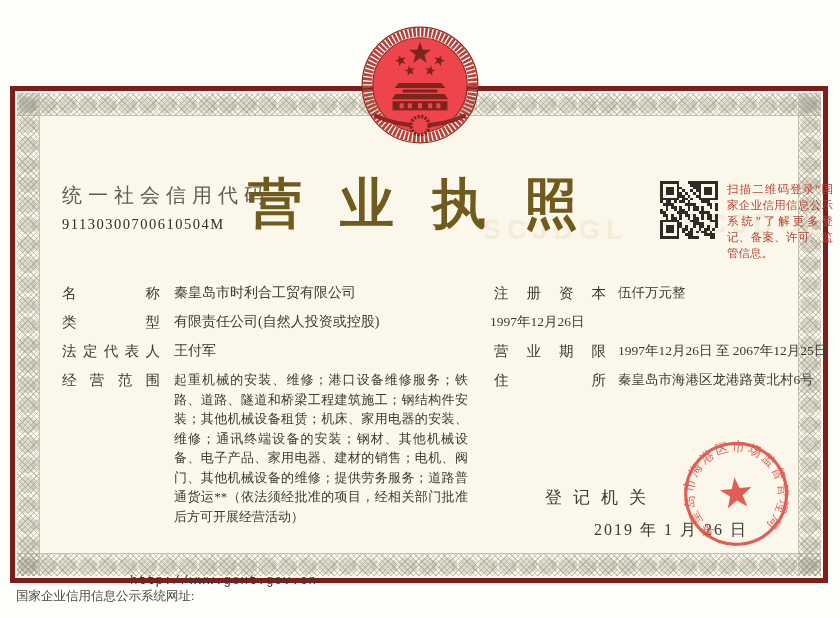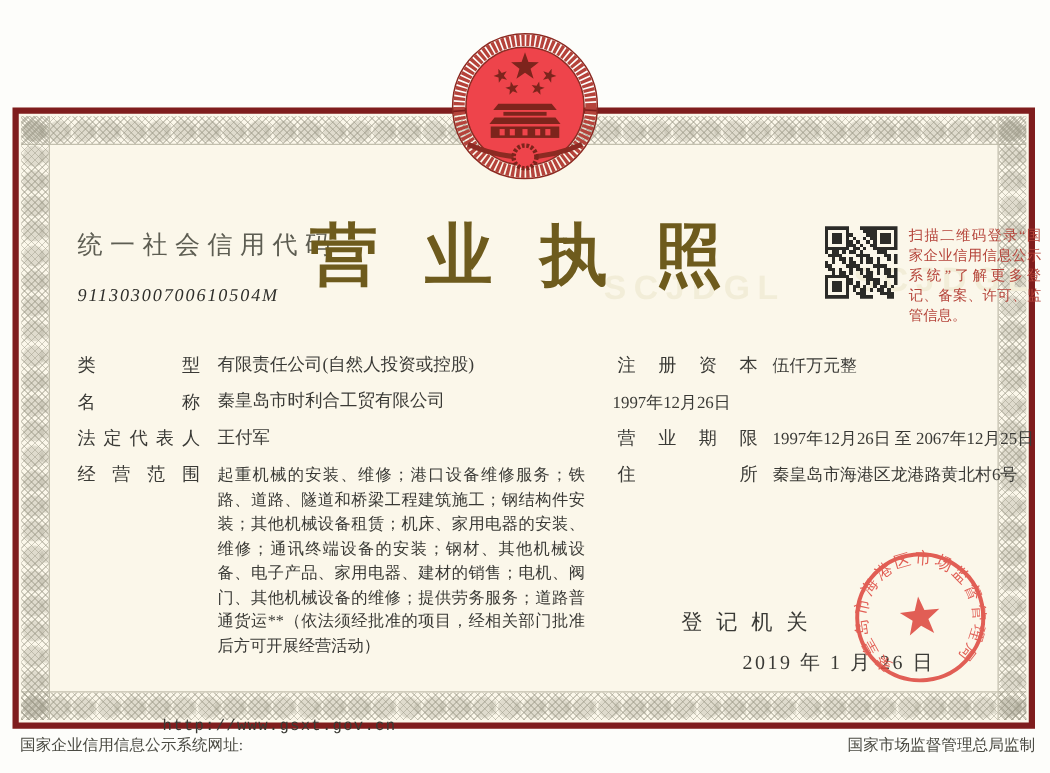--- a/index.html
+++ b/index.html
@@ -34,22 +34,22 @@
     font-weight:bold; font-size:27px; letter-spacing:6px; color:#f2edd8; z-index:2; }
   .wm-a { left:468px; top:124px; }
   .wm-b { left:668px; top:118px; }
 
   
   .emblem { position:absolute; left:354px; top:22px; width:132px; height:132px; z-index:3; }
 
   
   .credit-block { position:absolute; left:62px; top:182px; z-index:4; }
   .credit-label { font-size:20px; letter-spacing:6px; color:#5d5d52; }
-  .credit-code  { margin-top:20px; font-size:14.5px; letter-spacing:1.5px; color:#2e2e2a;
-    font-family:"Liberation Serif",serif;font-style:italic; }
+  .credit-code  { margin-top:7px; font-size:14.5px; letter-spacing:1.5px; color:#2e2e2a;
+    font-family:"Liberation Serif",serif; }
 
   .title { position:absolute; left:210px; top:168px; width:420px; z-index:4;
     text-align:left; font-size:54px; font-weight:700; color:#6e5b1d;
     letter-spacing:38px; padding-left:38px; white-space:nowrap; }
 
   .qr-block { position:absolute; left:660px; top:181px; z-index:4; display:flex; }
   .qr-svg { width:58px; height:58px; }
   .qr-caption { width:106px; margin-left:9px; font-size:11.5px; line-height:16px;
     color:#b5443a; text-align:justify; }
 
@@ -283,26 +283,26 @@
         <rect x="16" y="2" width="3" height="3" fill="#2b2b28"></rect>
         <rect x="0" y="14" width="7" height="7" fill="#2b2b28"></rect>
         <rect x="1" y="15" width="5" height="5" fill="#fbf7ea"></rect>
         <rect x="2" y="16" width="3" height="3" fill="#2b2b28"></rect>
       </svg>
     <div class="qr-caption">扫描二维码登录“国家企业信用信息公示系统”了解更多登记、备案、许可、监管信息。</div>
   </div>
 
   <div class="fields-left">
     <div class="frow">
+      <span class="flabel">名称</span>
+      <span class="fvalue">秦皇岛市时利合工贸有限公司</span>
+    </div>
+    <div class="frow">
       <span class="flabel">类型</span>
       <span class="fvalue">有限责任公司(自然人投资或控股)</span>
-    </div>
-    <div class="frow">
-      <span class="flabel">名称</span>
-      <span class="fvalue">秦皇岛市时利合工贸有限公司</span>
     </div>
     <div class="frow">
       <span class="flabel">法定代表人</span>
       <span class="fvalue">王付军</span>
     </div>
     <div class="frow">
       <span class="flabel">经营范围</span>
       <span class="fvalue scope-value">起重机械的安装、维修；港口设备维修服务；铁路、道路、隧道和桥梁工程建筑施工；钢结构件安装；其他机械设备租赁；机床、家用电器的安装、维修；通讯终端设备的安装；钢材、其他机械设备、电子产品、家用电器、建材的销售；电机、阀门、其他机械设备的维修；提供劳务服务；道路普通货运**（依法须经批准的项目，经相关部门批准后方可开展经营活动）</span>
     </div>
   </div>
@@ -334,15 +334,14 @@
     </defs>
     <circle cx="60" cy="62" r="54" fill="none" stroke="#de4a41" stroke-width="3.4"></circle>
     <path d="M60,44 L64.2,56.2 77,56.4 66.8,64.2 70.5,76.6 60,69.2 49.5,76.6 53.2,64.2 43,56.4 55.8,56.2 Z" fill="#de4a41"></path>
     <text font-size="14" fill="#de4a41" letter-spacing="2.5" font-family="Liberation Serif, serif">
       <textPath href="#sealarc" startOffset="50%" text-anchor="middle">秦皇岛市海港区市场监督管理局</textPath>
     </text>
   </svg>
 
   <div class="footer-label">国家企业信用信息公示系统网址:</div>
   <div class="footer-url">http://www.gsxt.gov.cn</div>
-  <div class="footer-issuer">国家市场监督管理总局监制</div>
 
 </div>
 
 </body></html>

